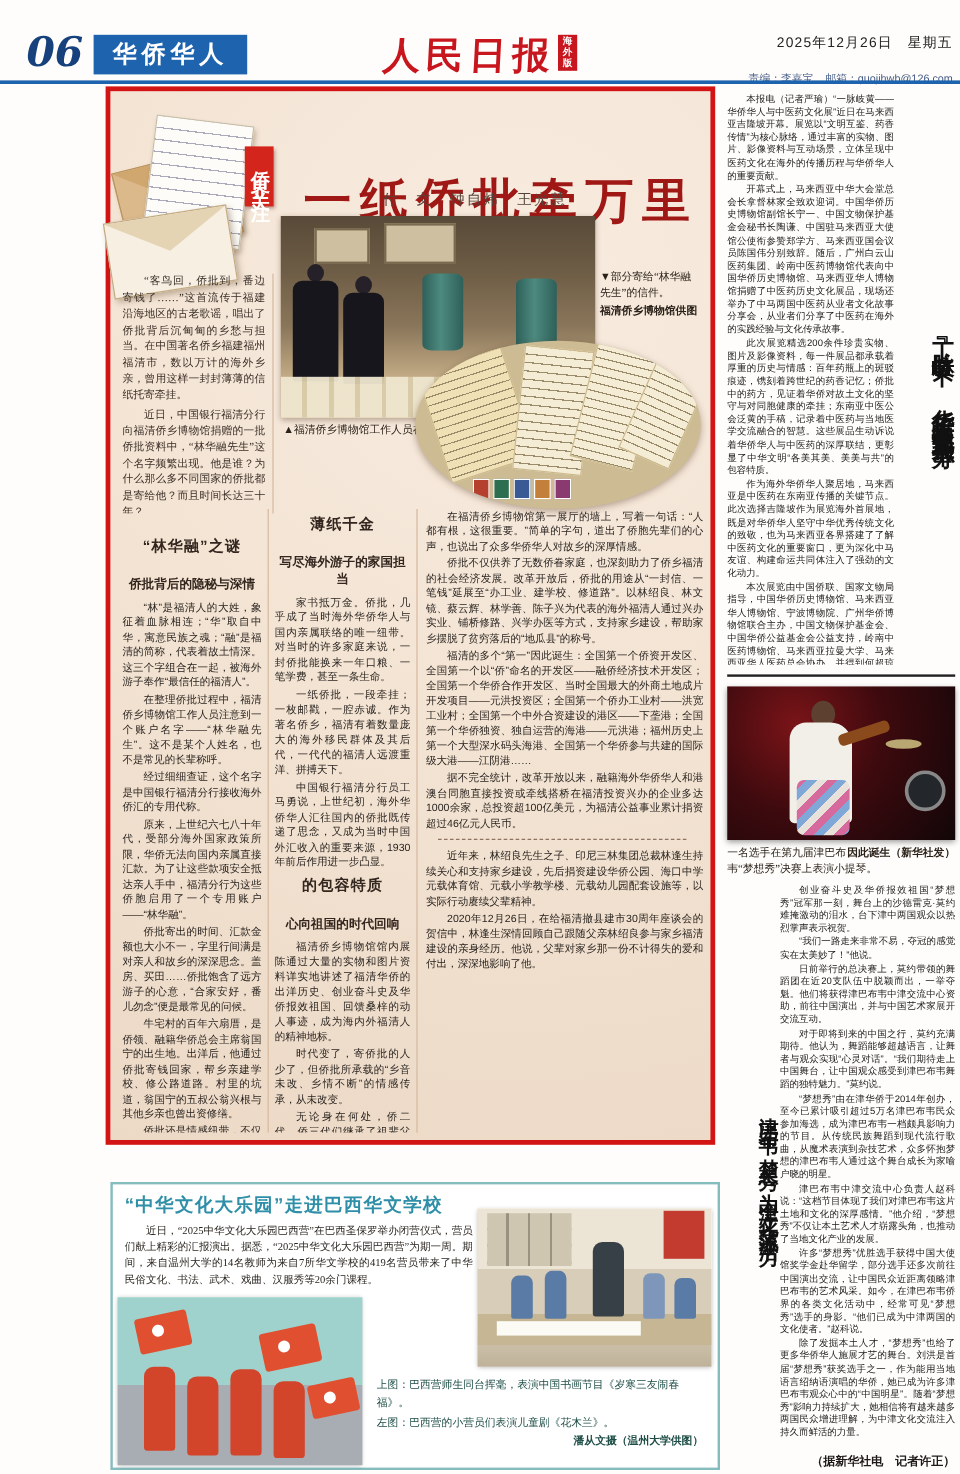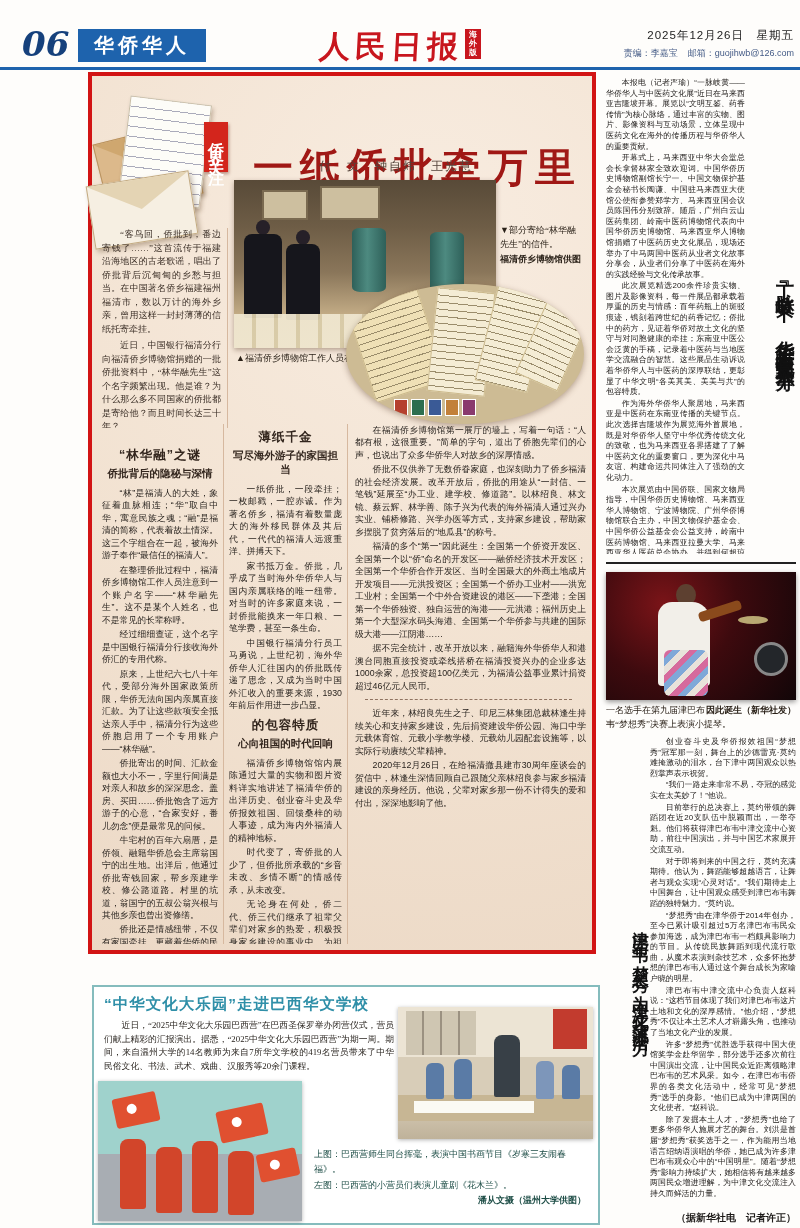--- a/index.html
+++ b/index.html
@@ -14,21 +14,21 @@
   .secbox { position:absolute; left:78px; top:5px; background:#1e63ad; color:#fff;
             font-weight:bold; font-size:20px; padding:3px 16px; letter-spacing:4px; }
   .masthead { position:absolute; left:0; right:0; top:2px; text-align:center; }
   .masthead .logo { font-family:"DejaVu Serif", serif; font-weight:bold; font-size:31px;
             color:#c8161e; letter-spacing:5px; transform:skewX(-3deg); display:inline-block; }
   .edition { display:inline-block; vertical-align:top; margin-left:2px; margin-top:3px;
              background:#c8161e; color:#fff; font-size:8px; font-weight:bold;
              width:16px; padding:2px 1px; line-height:1.1; text-align:center; }
   .dates { position:absolute; right:6px; top:4px; text-align:right; }
   .dates .d1 { font-size:11.5px; color:#222; letter-spacing:1px; }
-  .dates .d2 { font-size:9px; color:#445b86; margin-top:4px; }
+  .dates .d2 { font-size:9px; color:#445b86; margin-top:16px; }
   .dates .d2 span { margin-left:10px; }
   .bluebar { position:absolute; left:0; top:67px; width:800px; height:3px; background:#1e63ad; }
 
   
   .redbox { position:absolute; left:88px; top:72px; width:508px; height:882px;
             border:4px solid #d21414;
             background:radial-gradient(circle at 68% 18%, #f8ece0 0%, #f2e2d1 55%, #ecd9c6 100%); }
   .headline { position:absolute; left:118px; top:16px; width:372px; text-align:right;
               font-family:"DejaVu Serif", serif; font-weight:bold; font-size:40px;
               color:#a01815; letter-spacing:7px;margin-top:48px; }
@@ -89,21 +89,21 @@
 
   
   .cols { position:absolute; left:8px; right:6px; top:348px; bottom:6px; display:flex; overflow:hidden; }
   .col p { font-size:8.8px; line-height:1.42; text-indent:2em; text-align:justify;
            color:#241f1b; margin-bottom:2px; }
   .c1 { width:124px; padding:18px 5px 0 2px; border-right:1px solid #d6b89f; overflow:hidden; }
   .c2 { width:124px; padding:0 5px; border-right:1px solid #d6b89f; overflow:hidden; }
   .c3 { flex:1; padding-left:7px; overflow:hidden; }
   .sec-h { text-align:center; font-weight:bold; color:#33261e; margin:5px 0 6px; }
   .sec-h .l1 { font-size:12.5px; letter-spacing:1px; }
-  .sec-h .l2 { font-size:10.5px; margin-top:3px; }
+  .sec-h .l2 { font-size:10.5px; margin-top:16px; }
   .dash-divider { border-top:1px dashed #8f7361; margin:7px 14px 7px 10px; }
 
   
   .rightcol { position:absolute; left:606px; top:78px; width:190px; height:1150px; }
   .artA { display:flex; height:476px; overflow:hidden; }
   .artA-text { flex:1; padding-right:5px; overflow:hidden; }
   .artA-text p, .artB-text p { font-size:7.9px; line-height:1.34; text-indent:2em;
       text-align:justify; color:#1d1a18; margin-bottom:1px; }
   .vhead-a { width:46px; writing-mode:vertical-rl; text-align:center;
       font-family:"DejaVu Serif", serif; font-weight:bold; font-size:19px; color:#111;
@@ -242,22 +242,22 @@
         <p>原来，上世纪六七八十年代，受部分海外国家政策所限，华侨无法向国内亲属直接汇款。为了让这些款项安全抵达亲人手中，福清分行为这些侨胞启用了一个专用账户——“林华融”。</p>
         <p>侨批寄出的时间、汇款金额也大小不一，字里行间满是对亲人和故乡的深深思念。盖房、买田……侨批饱含了远方游子的心意，“合家安好，番儿勿念”便是最常见的问候。</p>
         <p>牛宅村的百年六扇厝，是侨领、融籍华侨总会主席翁国宁的出生地。出洋后，他通过侨批寄钱回家，帮乡亲建学校、修公路道路。村里的坑道，翁国宁的五叔公翁兴根与其他乡亲也曾出资修缮。</p>
         <p>侨批还是情感纽带，不仅有家国牵挂，更藏着华侨的民族大义。1937年7月全民族抗战爆发后，爱国侨领陈金来率侨界领导福清的抗日救亡运动，唤醒广大侨胞。</p>
       </div>
       <div class="col c2">
         <div class="sec-h">
           <div class="l1">薄纸千金</div>
           <div class="l2">写尽海外游子的家国担当</div>
         </div>
+        <p>家书抵万金。侨批，几乎成了当时海外华侨华人与国内亲属联络的唯一纽带。对当时的许多家庭来说，一封侨批能换来一年口粮、一笔学费，甚至一条生命。</p>
         <p>一纸侨批，一段牵挂；一枚邮戳，一腔赤诚。作为著名侨乡，福清有着数量庞大的海外移民群体及其后代，一代代的福清人远渡重洋、拼搏天下。</p>
-        <p>家书抵万金。侨批，几乎成了当时海外华侨华人与国内亲属联络的唯一纽带。对当时的许多家庭来说，一封侨批能换来一年口粮、一笔学费，甚至一条生命。</p>
         <p>中国银行福清分行员工马勇说，上世纪初，海外华侨华人汇往国内的侨批既传递了思念，又成为当时中国外汇收入的重要来源，1930年前后作用进一步凸显。</p>
         <div class="sec-h">
           <div class="l1">的包容特质</div>
           <div class="l2">心向祖国的时代回响</div>
         </div>
         <p>福清侨乡博物馆馆内展陈通过大量的实物和图片资料详实地讲述了福清华侨的出洋历史、创业奋斗史及华侨报效祖国、回馈桑梓的动人事迹，成为海内外福清人的精神地标。</p>
         <p>时代变了，寄侨批的人少了，但侨批所承载的“乡音未改、乡情不断”的情感传承，从未改变。</p>
         <p>无论身在何处，侨二代、侨三代们继承了祖辈父辈们对家乡的热爱，积极投身家乡建设的事业中，为祖（籍）国贡献着“侨”力量。</p>
 
       </div>

